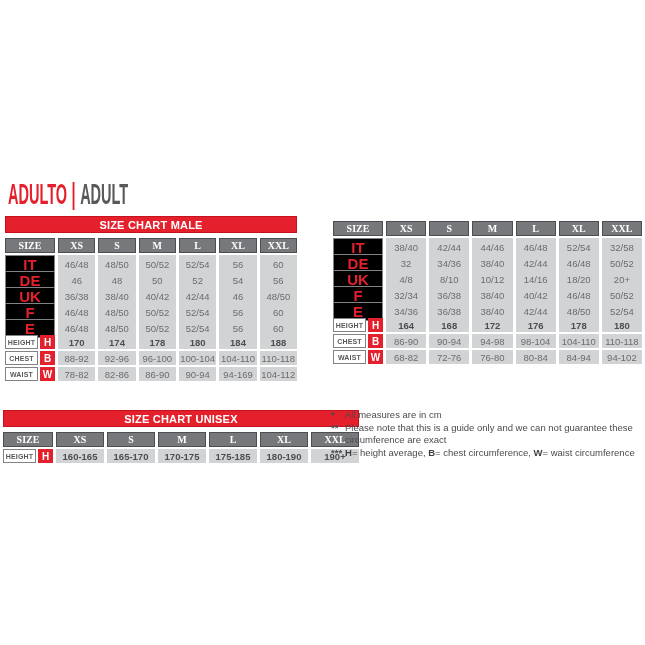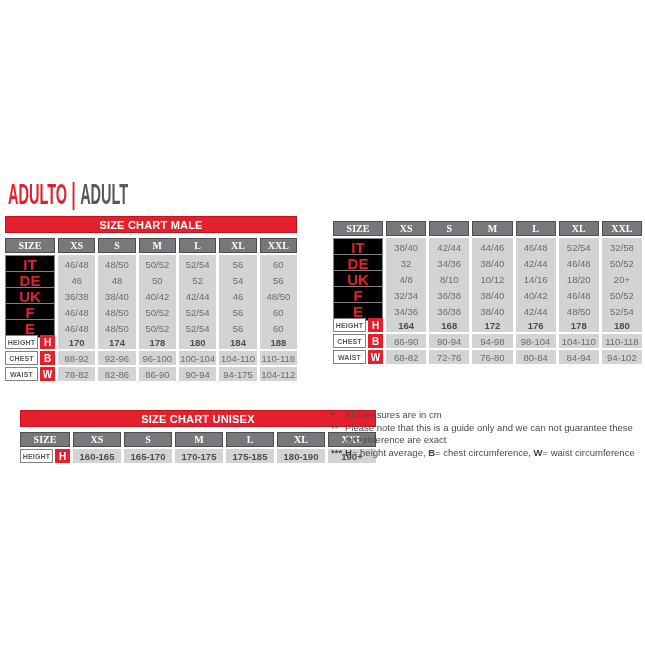--- a/index.html
+++ b/index.html
@@ -165,21 +165,21 @@
       </div>
       <div class="trow">
         <div class="mwrap">
           <div class="mbox">WAIST</div>
           <div class="badge">W</div>
         </div>
         <div class="dcell">78-82</div>
         <div class="dcell">82-86</div>
         <div class="dcell">86-90</div>
         <div class="dcell">90-94</div>
-        <div class="dcell">94-175</div>
+        <div class="dcell">94-169</div>
         <div class="dcell">104-112</div>
       </div>
     </section>
 
   <section class="stable" style="left:333px;top:216px;width:309px;">
       <div class="trow head">
         <div class="hcell">SIZE</div>
         <div class="hcell">XS</div>
         <div class="hcell">S</div>
         <div class="hcell">M</div>
@@ -263,21 +263,21 @@
         </div>
         <div class="dcell">68-82</div>
         <div class="dcell">72-76</div>
         <div class="dcell">76-80</div>
         <div class="dcell">80-84</div>
         <div class="dcell">84-94</div>
         <div class="dcell">94-102</div>
       </div>
     </section>
 
-  <section class="stable" style="left:20px;top:410px;width:356px;">
+  <section class="stable" style="left:3px;top:410px;width:356px;">
       <div class="tbar">SIZE CHART UNISEX</div>
       <div class="trow head">
         <div class="hcell">SIZE</div>
         <div class="hcell">XS</div>
         <div class="hcell">S</div>
         <div class="hcell">M</div>
         <div class="hcell">L</div>
         <div class="hcell">XL</div>
         <div class="hcell">XXL</div>
       </div>

